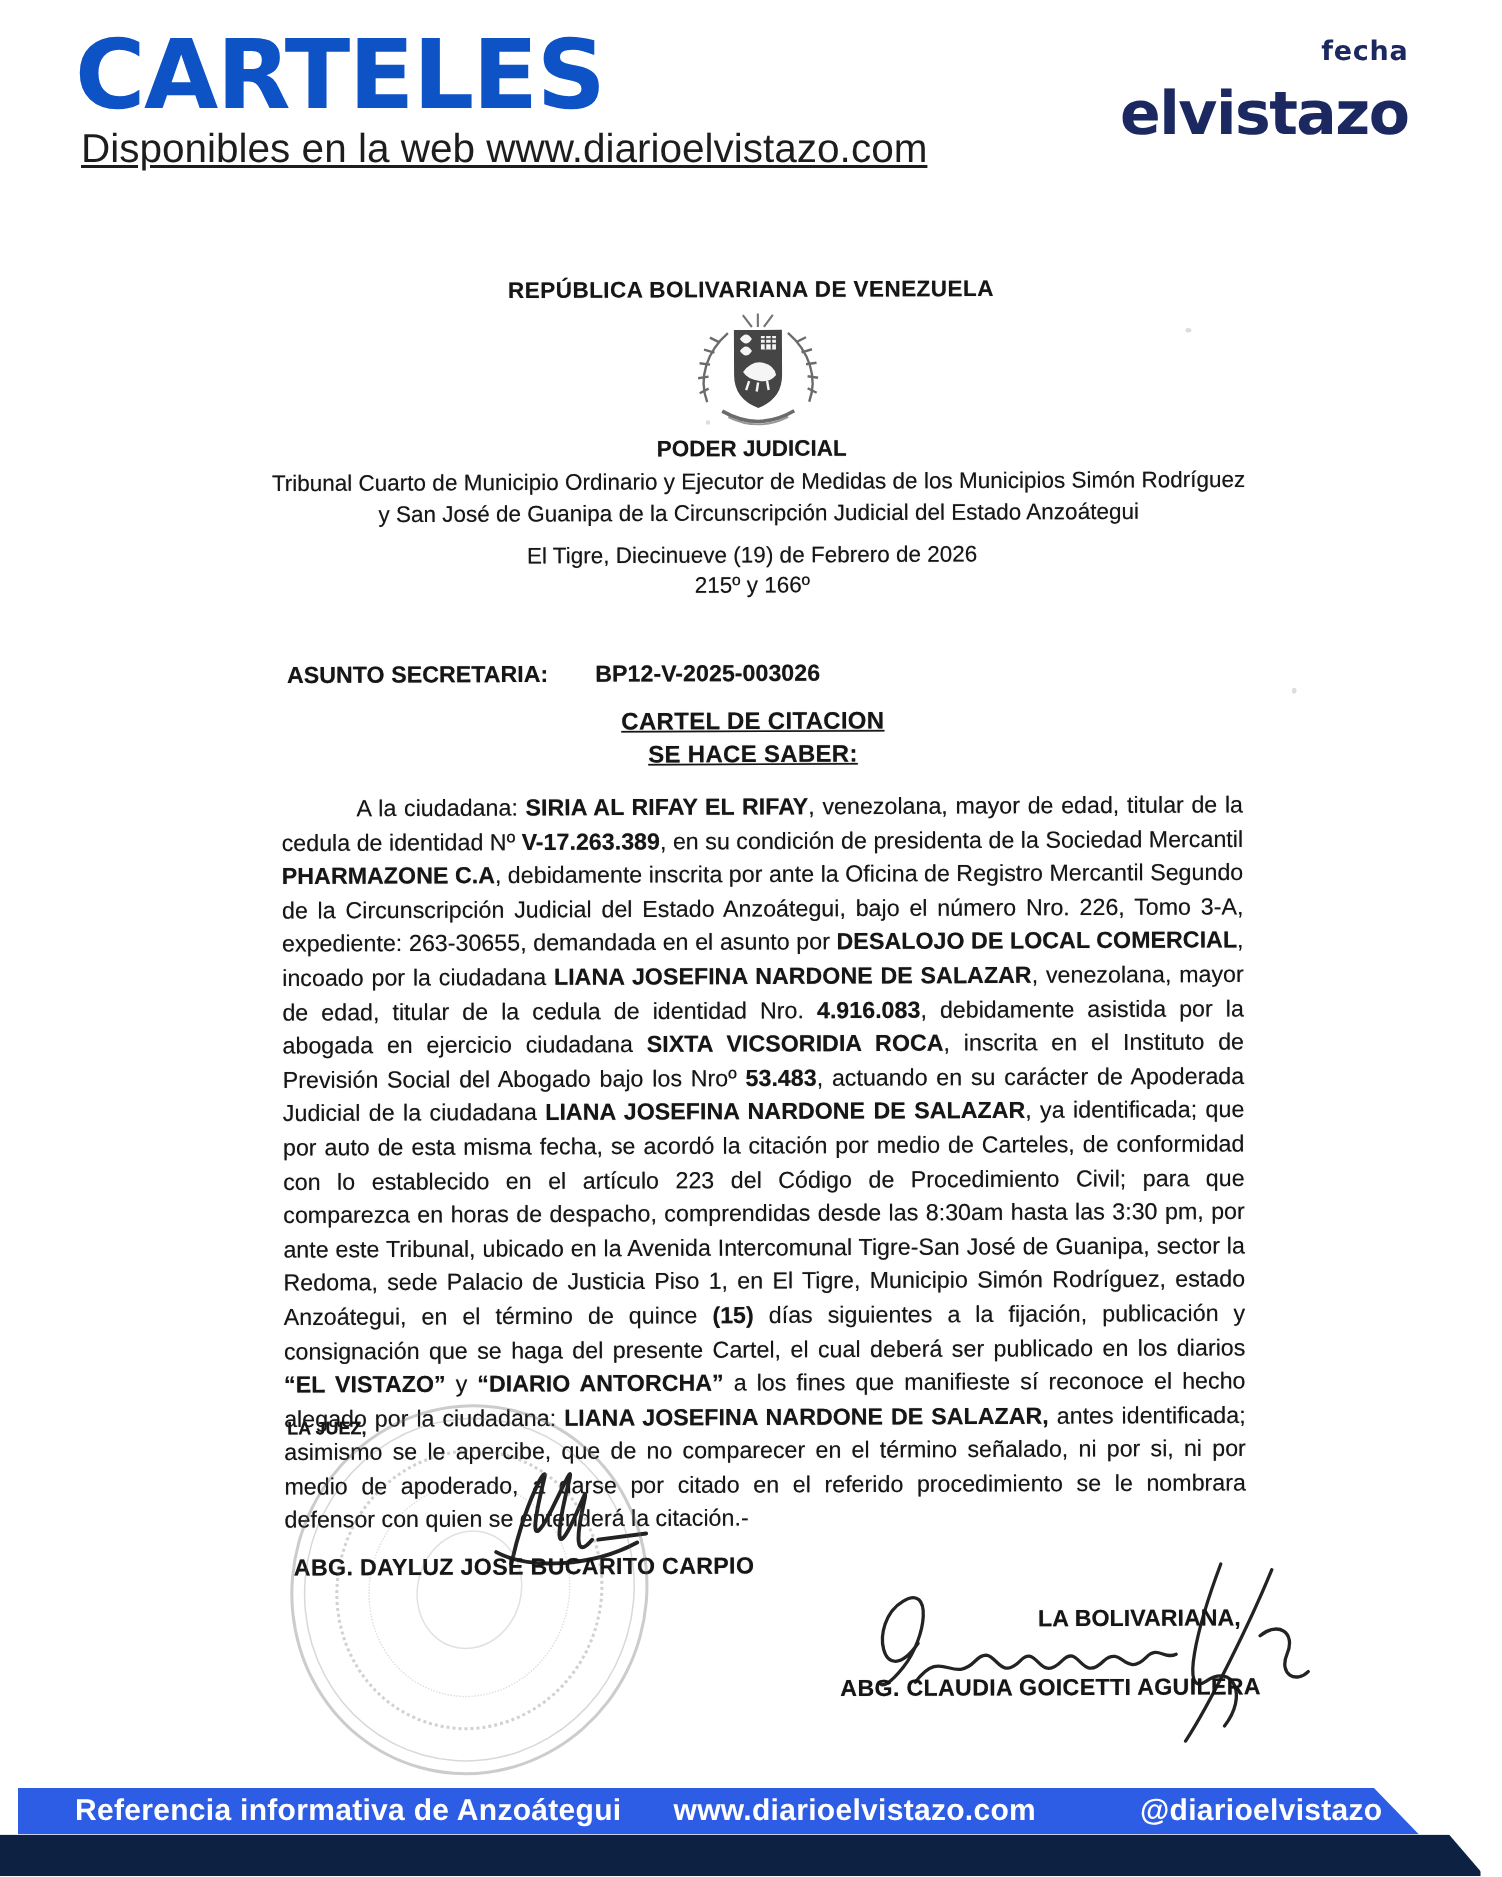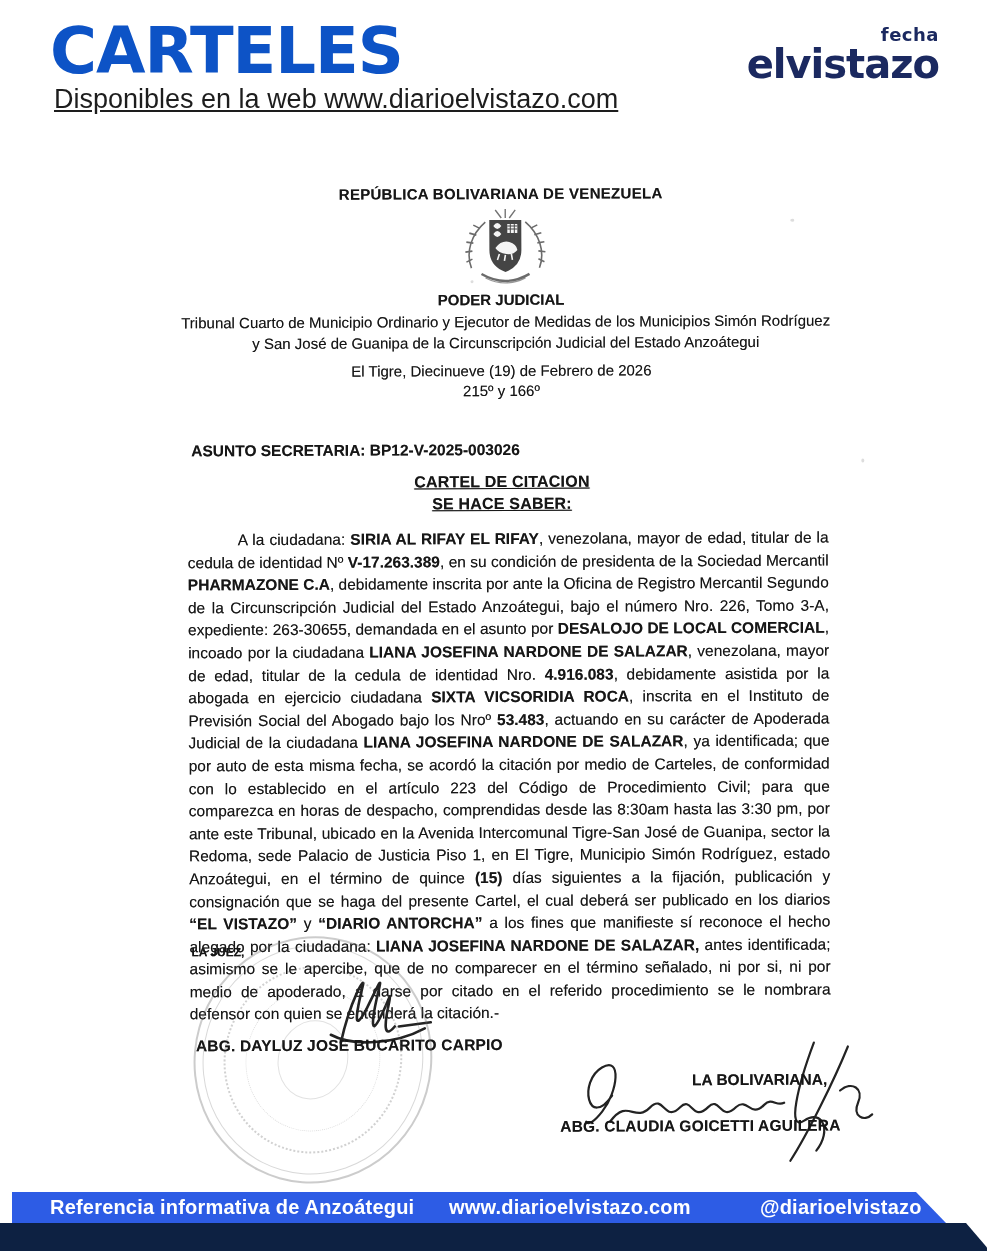--- a/index.html
+++ b/index.html
@@ -4,33 +4,33 @@
 <style>
   html,body{margin:0;padding:0;}
   .page{position:relative;width:987px;height:1251px;background:#ffffff;overflow:hidden;
         font-family:"Liberation Sans",sans-serif;}
   
   .brand-title{position:absolute;left:50px;top:14px;font-size:64px;font-weight:bold;
                letter-spacing:-1px;font-family:"DejaVu Sans",sans-serif;}
   .brand-sub{position:absolute;left:54px;top:84px;font-size:27px;color:#1d1d1d;text-decoration:underline;}
   .logo{position:absolute;right:48px;top:26px;text-align:right;font-family:"DejaVu Sans",sans-serif;}
   .logo .logo-top{display:block;font-size:18px;font-weight:bold;letter-spacing:.5px;line-height:18px;}
-  .logo .logo-main{display:block;font-size:40px;font-weight:bold;letter-spacing:-1px;line-height:40px;margin-top:0px;}
+  .logo .logo-main{display:block;font-size:40px;font-weight:bold;letter-spacing:-1px;line-height:40px;margin-top:12px;}
   
   .doc{position:absolute;left:0;top:160px;width:1001px;color:#161616;
        text-shadow:0 0 .5px rgba(20,20,20,.55);transform:rotate(-0.25deg);}
   .c{text-align:center;}
   .republic{position:absolute;left:0;top:25px;width:1001px;font-size:15px;font-weight:bold;letter-spacing:.3px;}
   .emblem{position:absolute;left:455px;top:48px;width:100px;height:82px;opacity:.88;}
   .poder{position:absolute;left:0;top:131px;width:1001px;font-size:15px;font-weight:bold;}
   .tribunal{position:absolute;left:175px;top:151px;width:660px;font-size:15px;line-height:21px;text-align:center;}
   .dateline{position:absolute;left:0;top:202px;width:1001px;font-size:15px;}
   .years{position:absolute;left:0;top:222px;width:1001px;font-size:15px;}
   .asunto{position:absolute;left:190px;top:281px;font-size:15.5px;font-weight:600;}
-  .asunto b{font-weight:bold;}
+  .asunto b{font-weight:bold;margin-left:27px;}
   .cartel-title{position:absolute;left:0;top:313px;width:1001px;font-size:16px;font-weight:bold;
                 text-decoration:underline;letter-spacing:.2px;}
   .cartel-sub{position:absolute;left:0;top:335px;width:1001px;font-size:16px;font-weight:bold;
               text-decoration:underline;letter-spacing:.2px;}
   .body-par{position:absolute;left:186px;top:368px;width:641px;font-size:15.5px;line-height:22.6px;
             text-align:justify;text-indent:50px;}
   .lajuez{position:absolute;left:188px;top:784px;font-size:12px;font-weight:bold;}
   .judge-name{position:absolute;left:192px;top:876px;font-size:15.5px;font-weight:bold;letter-spacing:.2px;}
   .secretary-title{position:absolute;left:688px;top:912px;font-size:15.5px;font-weight:bold;}
   .secretary-name{position:absolute;left:556px;top:958px;font-size:15.5px;font-weight:bold;letter-spacing:.2px;}

